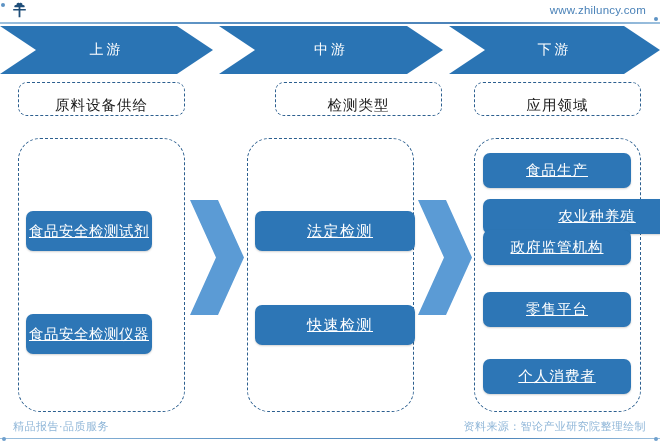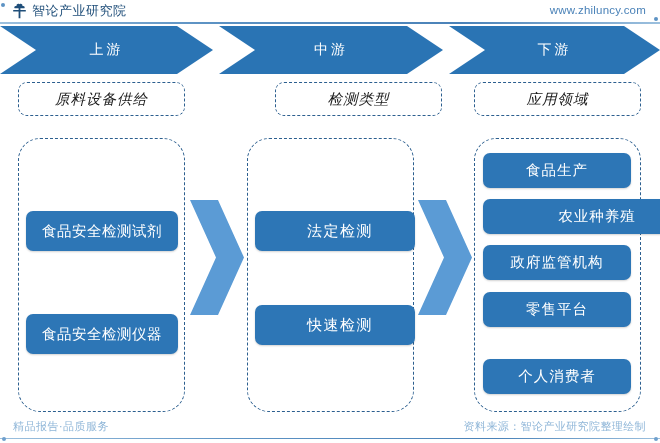--- a/index.html
+++ b/index.html
@@ -63,24 +63,23 @@
   #chev-2{
     left:449px;width:211px;
     clip-path:polygon(0 0, 175px 0, 211px 24px, 175px 48px, 0 48px, 36px 24px);
   }
 
   
   .sub-pill{
     position:absolute;top:82px;height:32px;
     border:1.6px dashed #2c5f8f;border-radius:9px;
     background:#ffffff;
-    display:flex;align-items:center;justify-content:center;
+    display:flex;align-items:flex-end;justify-content:center;
     color:#1a1a1a;font-size:14.5px;letter-spacing:1px;
     font-family:"DejaVu Sans",sans-serif;
-    font-style:italic;
   }
   #sub-0{left:18px;width:165px;}
   #sub-1{left:247px;width:165px;margin-left:28px;}
   #sub-2{left:474px;width:165px;}
 
   
   .col-box{
     position:absolute;top:138px;height:272px;
     border:1.6px dashed #2c5f8f;border-radius:22px;
     background:#ffffff;
@@ -92,34 +91,35 @@
   
   .item{
     position:absolute;
     background:#2d76b6;
     border-radius:7px;
     display:flex;align-items:center;justify-content:center;
     color:#ffffff;
     font-family:"DejaVu Sans",sans-serif;
     box-shadow:0 1px 2px rgba(0,0,0,.18);
     white-space:nowrap;
-  }
-  
-  .item.left{left:26px;width:152px;height:40px;font-size:14.5px;letter-spacing:.5px;}
+    text-decoration:underline;
+  }
+  
+  .item.left{left:26px;width:126px;height:40px;font-size:14.5px;letter-spacing:.5px;}
   #item-l0{top:211px;}
   #item-l1{top:305px;margin-top:9px;}
   
   .item.mid{left:255px;width:150px;height:40px;font-size:15px;letter-spacing:1.5px;padding-left:10px;}
   #item-m0{top:211px;}
   #item-m1{top:305px;}
   
   .item.right{left:483px;width:148px;height:35px;font-size:14.5px;letter-spacing:1px;}
   #item-r0{top:153px;}
   #item-r1{top:199px;padding-left:40px;}
-  #item-r2{top:245px;}
+  #item-r2{top:230px;}
   #item-r3{top:292px;}
   #item-r4{top:359px;}
 
   
   .arrow{
     position:absolute;top:200px;width:54px;height:115px;
     background:#5b9bd5;
     clip-path:polygon(0 0, 28px 0, 54px 57.5px, 28px 115px, 0 115px, 26px 57.5px);
   }
   #arrow-0{left:190px;}
@@ -157,21 +157,20 @@
   <div id="header-dot-left"></div>
   <div id="header-dot-right"></div>
   <div id="header-rule"></div>
 
   <div id="logo-wrap">
     <span id="logo-mark">
       <svg width="15" height="16" viewBox="0 0 15 16">
         <path d="M7.5 1.2 C6 0.2 4 1.3 4.6 3.1 C3 2.4 1.6 3.9 2.6 5.2 L6.6 5.2 L6.6 7.0 L1.2 7.0 L1.2 8.5 L6.6 8.5 L6.6 15.3 L8.4 15.3 L8.4 8.5 L13.8 8.5 L13.8 7.0 L8.4 7.0 L8.4 5.2 L12.4 5.2 C13.4 3.9 12 2.4 10.4 3.1 C11 1.3 9 0.2 7.5 1.2 Z" fill="#1f4e79"></path>
       </svg>
     </span>
-    <span id="logo-text">智论产业研究院</span>
   </div>
 
   <div id="site-url">www.zhiluncy.com</div>
 </div>
 
 <div class="chev" id="chev-0">
   <span>上游</span>
 </div>
 <div class="chev" id="chev-1">
   <span>中游</span>

